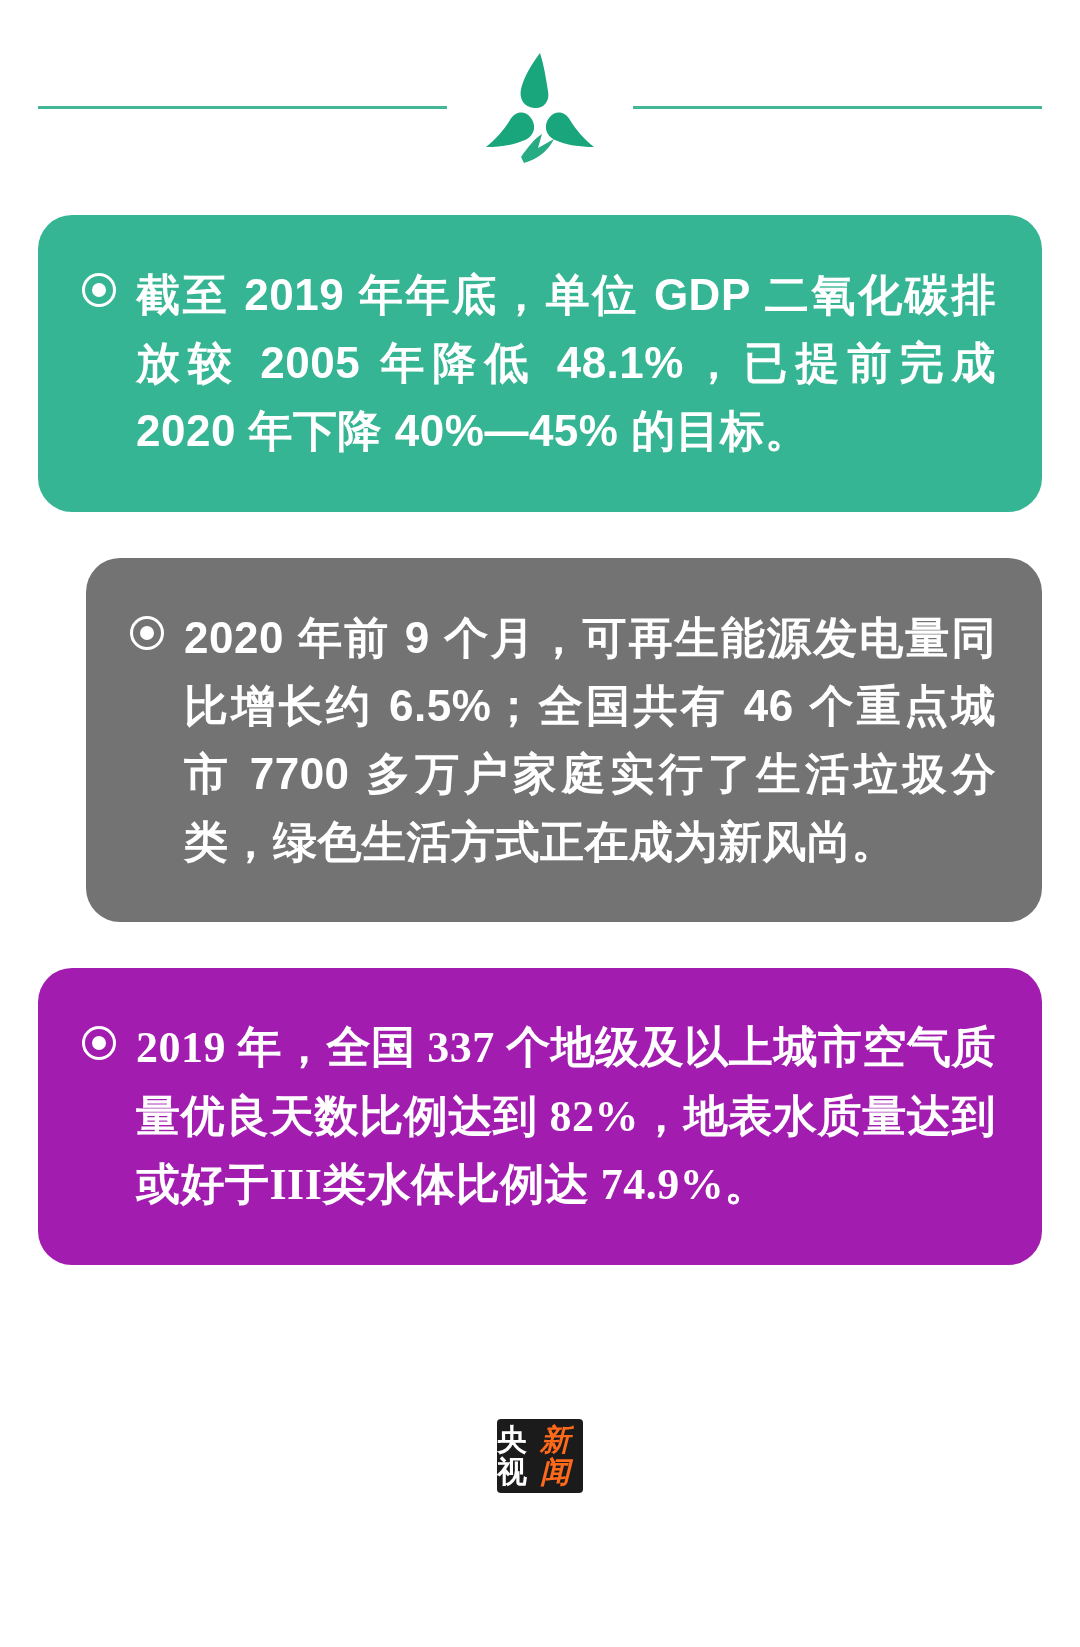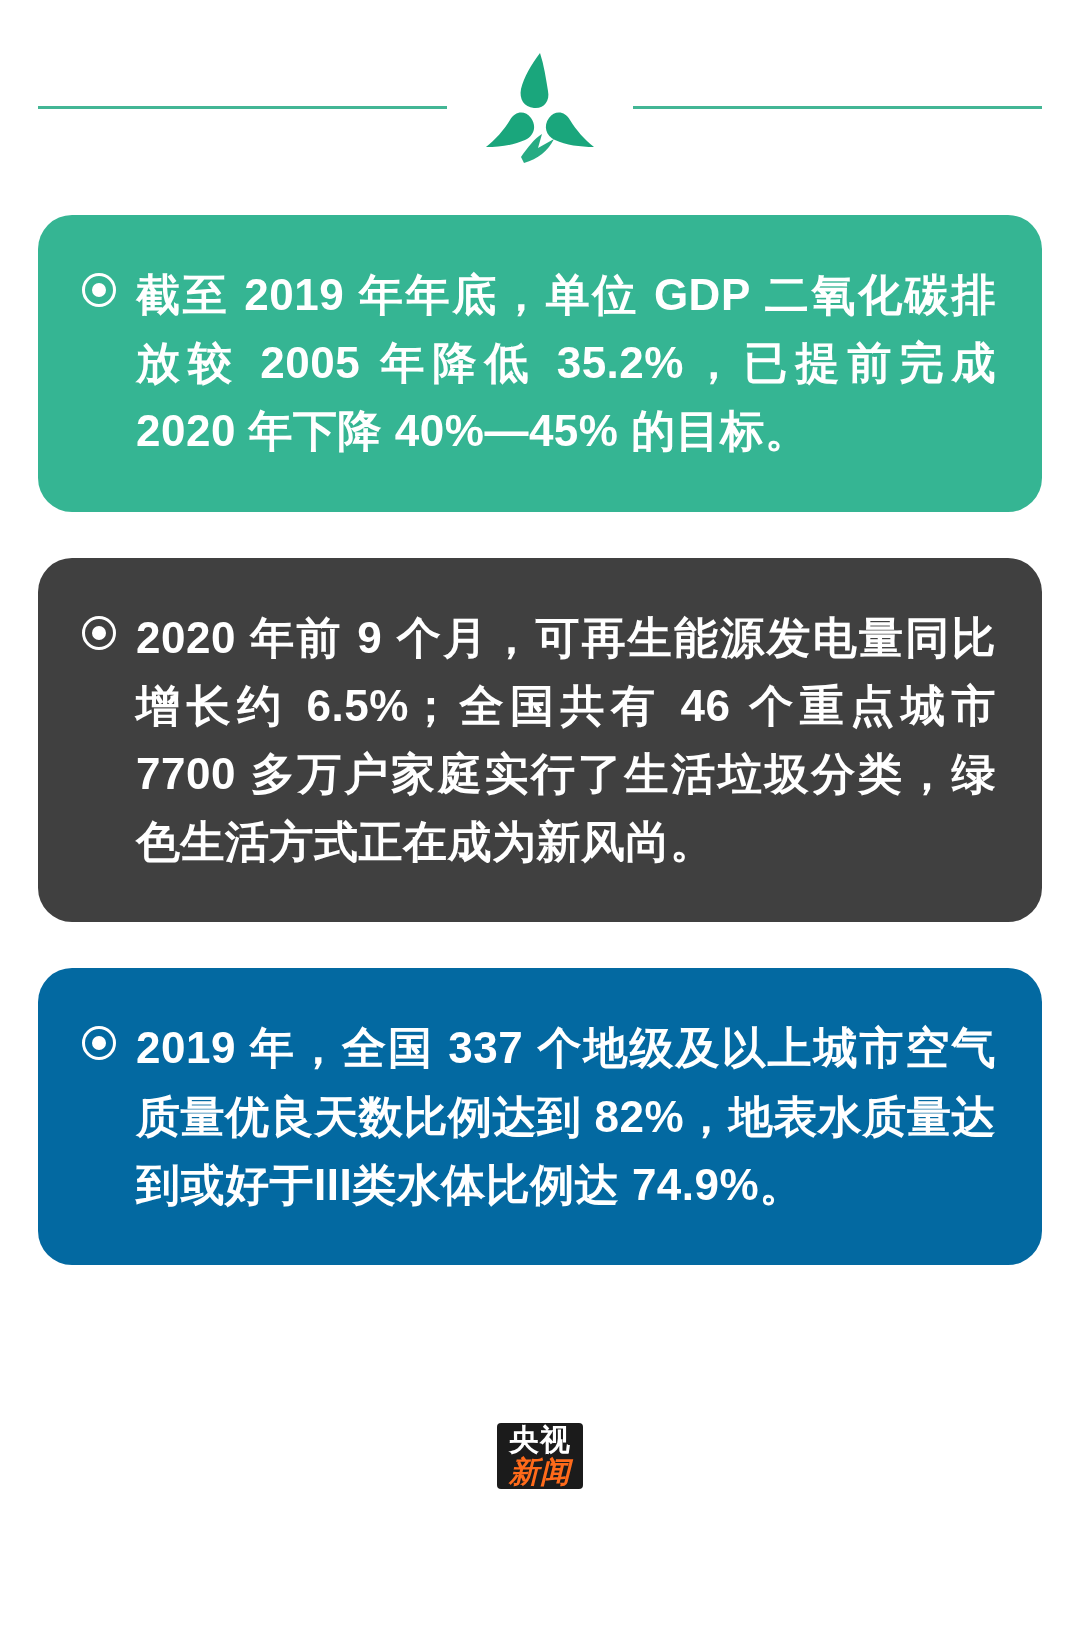--- a/index.html
+++ b/index.html
@@ -88,37 +88,36 @@
   .card-text {
     font-size: 44px;
     line-height: 1.55;
     font-weight: bold;
     letter-spacing: 0.5px;
     text-align: justify;
     text-justify: inter-ideograph;
     white-space: pre-wrap;
   }
   .card-1 { background: #35b593; }
-  .card-2 { background: #404040; }
-  .card-3 { background: #0369a1; }
+  .card-2 { background: #737373; margin-left: 48px; }
+  .card-3 { background: #a21caf; font-family: Liberation Serif, serif; }
 
   
   .footer {
     flex: 1 1 auto;
     display: flex;
     align-items: center;
     justify-content: center;
   }
   .brand {
     width: 86px;
-    height: 66px;
+    height: 74px;
     background: #1b1b1b;
     border-radius: 4px;
     display: flex;
-    flex-direction: column;
     align-items: center;
     justify-content: center;
     line-height: 1.05;
   }
   .brand span {
     display: block;
     font-size: 30px;
     font-weight: bold;
     letter-spacing: 1px;
   }
@@ -143,21 +142,21 @@
       </svg>
     </div>
     <div class="rule rule-right"></div>
   </div>
 
   <div class="cards">
 
     <div class="card card-1">
       <div class="card-inner">
         <span class="bullet"></span>
-        <div class="card-text">截至 2019 年年底，单位 GDP 二氧化碳排放较 2005 年降低 35.2%，已提前完成 2020 年下降 40%—45% 的目标。</div>
+        <div class="card-text">截至 2019 年年底，单位 GDP 二氧化碳排放较 2005 年降低 48.1%，已提前完成 2020 年下降 40%—45% 的目标。</div>
       </div>
     </div>
 
     <div class="card card-2">
       <div class="card-inner">
         <span class="bullet"></span>
         <div class="card-text">2020 年前 9 个月，可再生能源发电量同比增长约 6.5%；全国共有 46 个重点城市 7700 多万户家庭实行了生活垃圾分类，绿色生活方式正在成为新风尚。</div>
       </div>
     </div>
 

